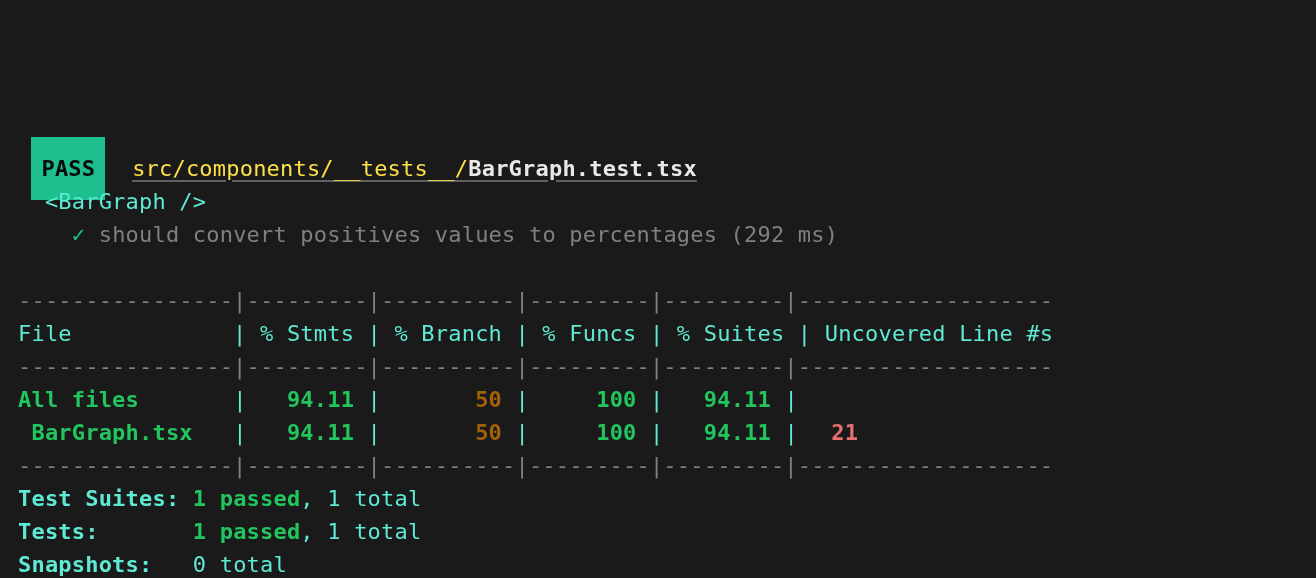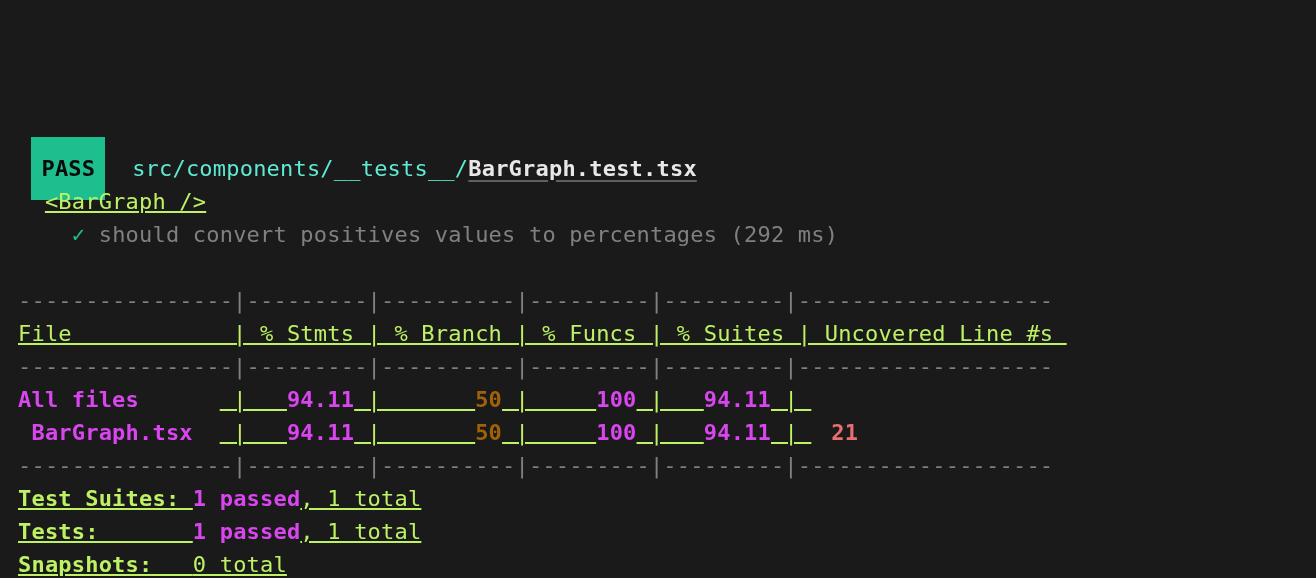--- a/index.html
+++ b/index.html
@@ -17,40 +17,40 @@
       white-space: pre;
       letter-spacing: 0.2px;
     }
     .pass-badge {
       background: #1dbf8e;
       color: #0a0a0a;
       font-weight: bold;
       padding: 19px 10px;
     }
     .path-dim {
-      color: #5eead4;
+      color: #fde047;
+      text-decoration: underline;
       text-decoration-color: #606060;
       text-underline-offset: 4px;
     }
     .path-bright {
       color: #e8e8e8;
       font-weight: bold;
       text-decoration: underline;
       text-decoration-color: #606060;
       text-underline-offset: 4px;
     }
     .white {
-      color: #bef264;
-      text-decoration: underline;
+      color: #5eead4;
     }
     .dim {
       color: #808080;
     }
     .green-bold {
-      color: #d946ef;
+      color: #22c55e;
       font-weight: bold;
     }
     .yellow-bold {
       color: #a16207;
       font-weight: bold;
     }
     .red-bold {
       color: #e86f6f;
       font-weight: bold;
       margin-left: 20px;

